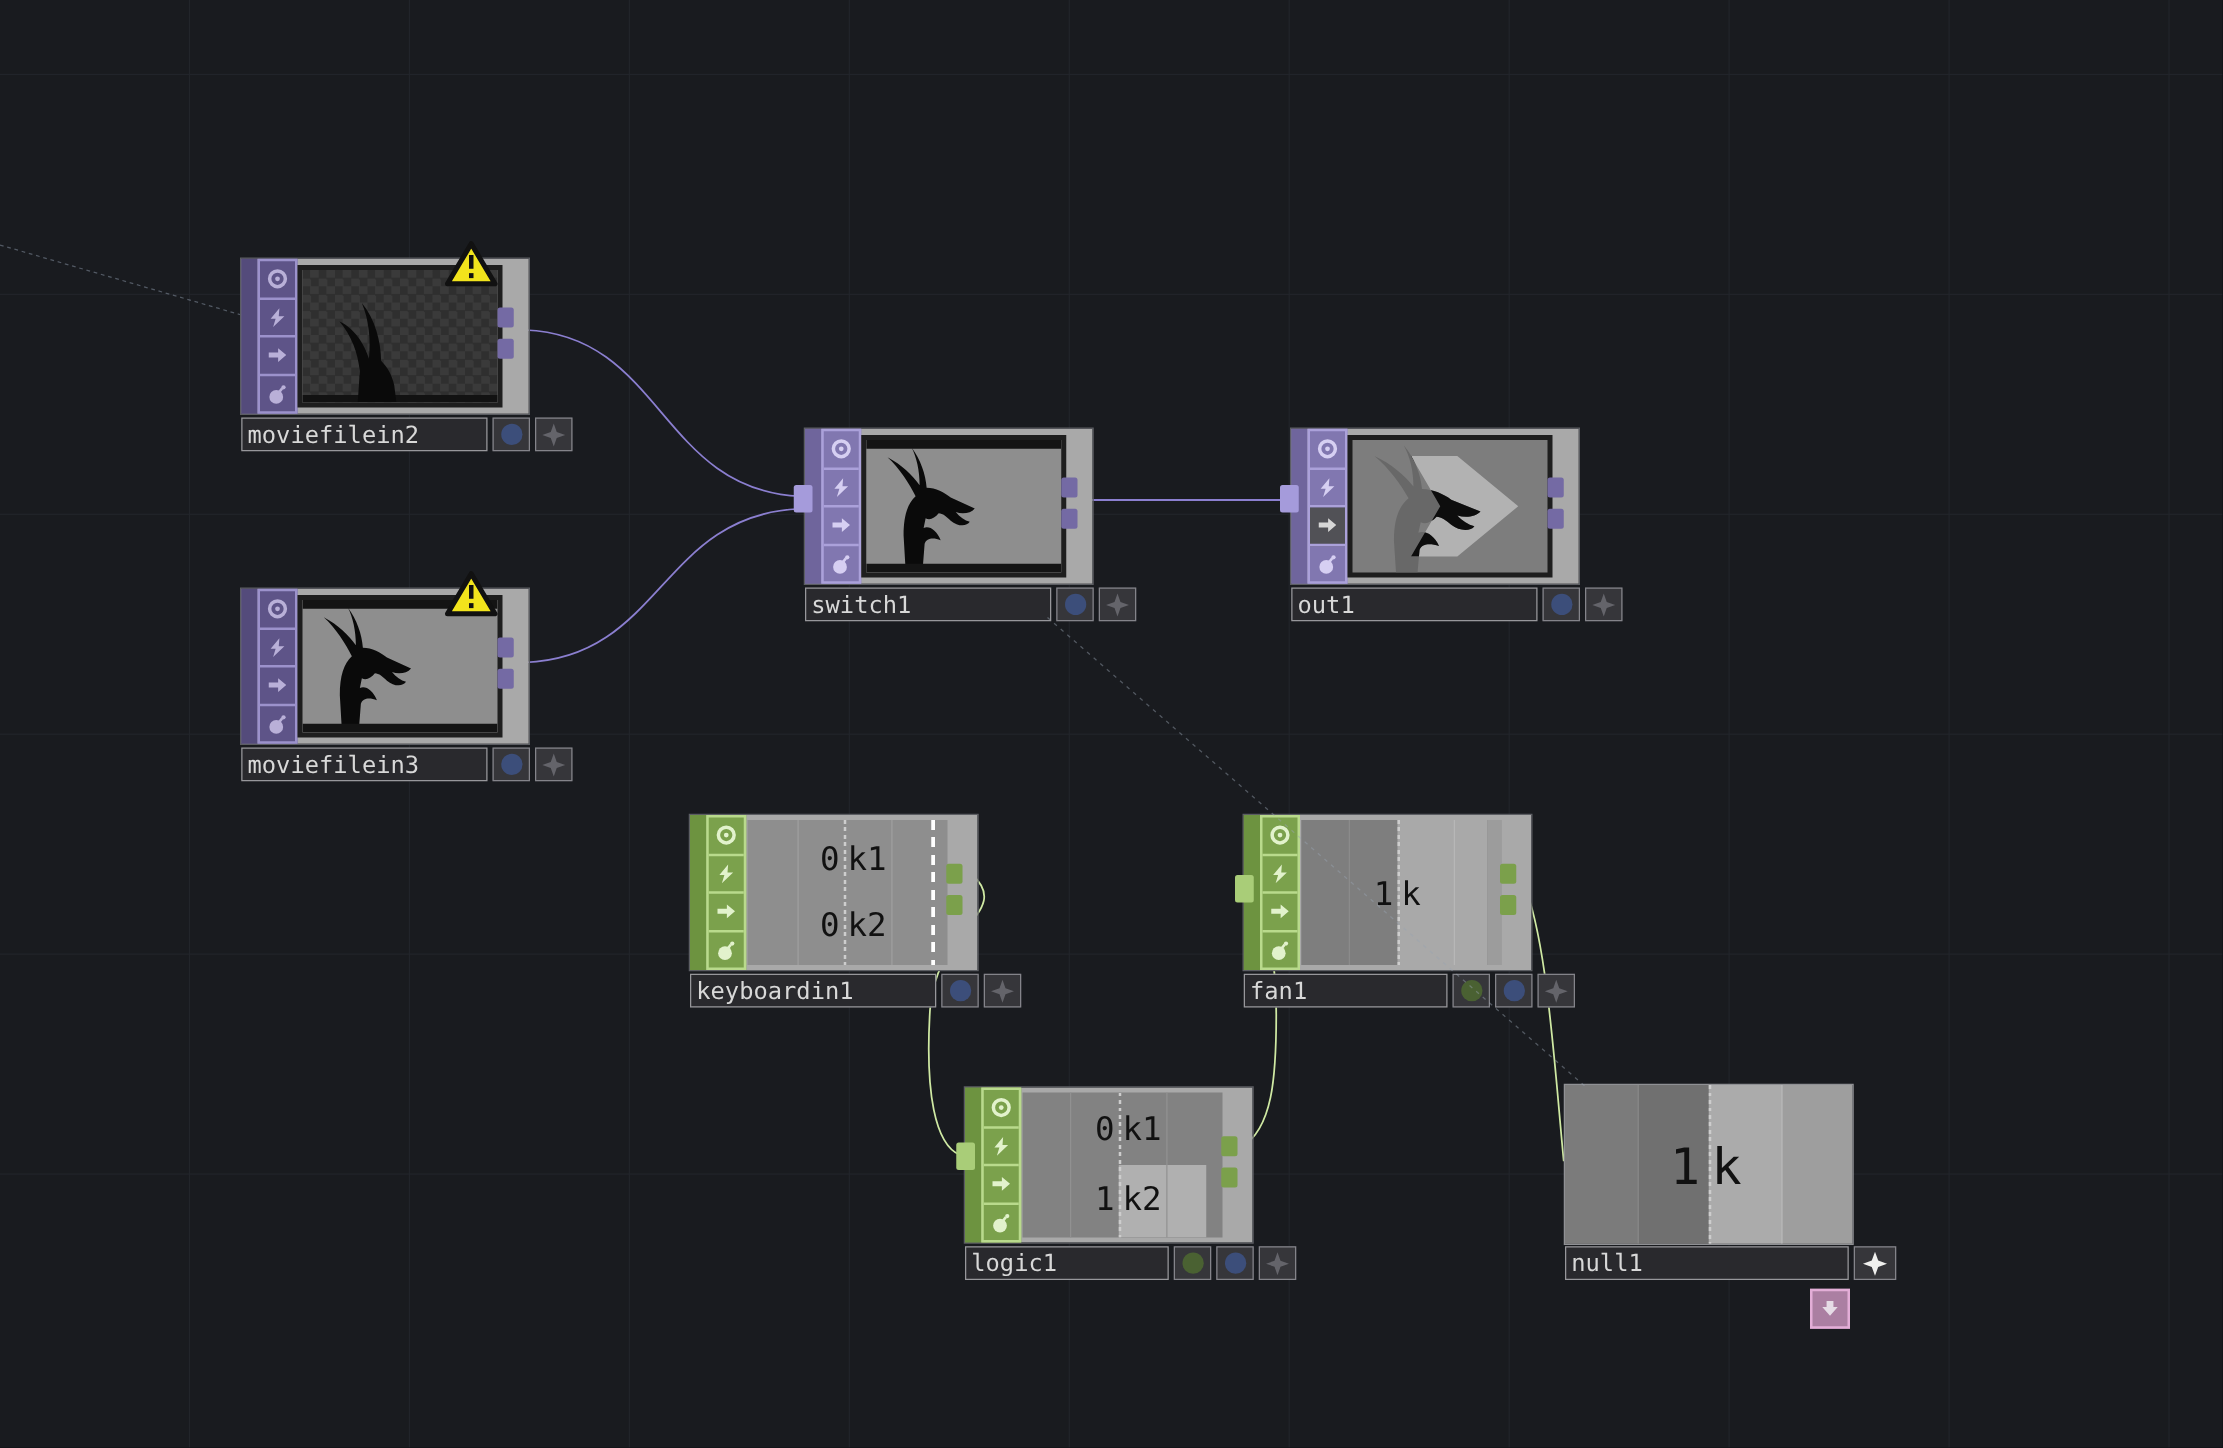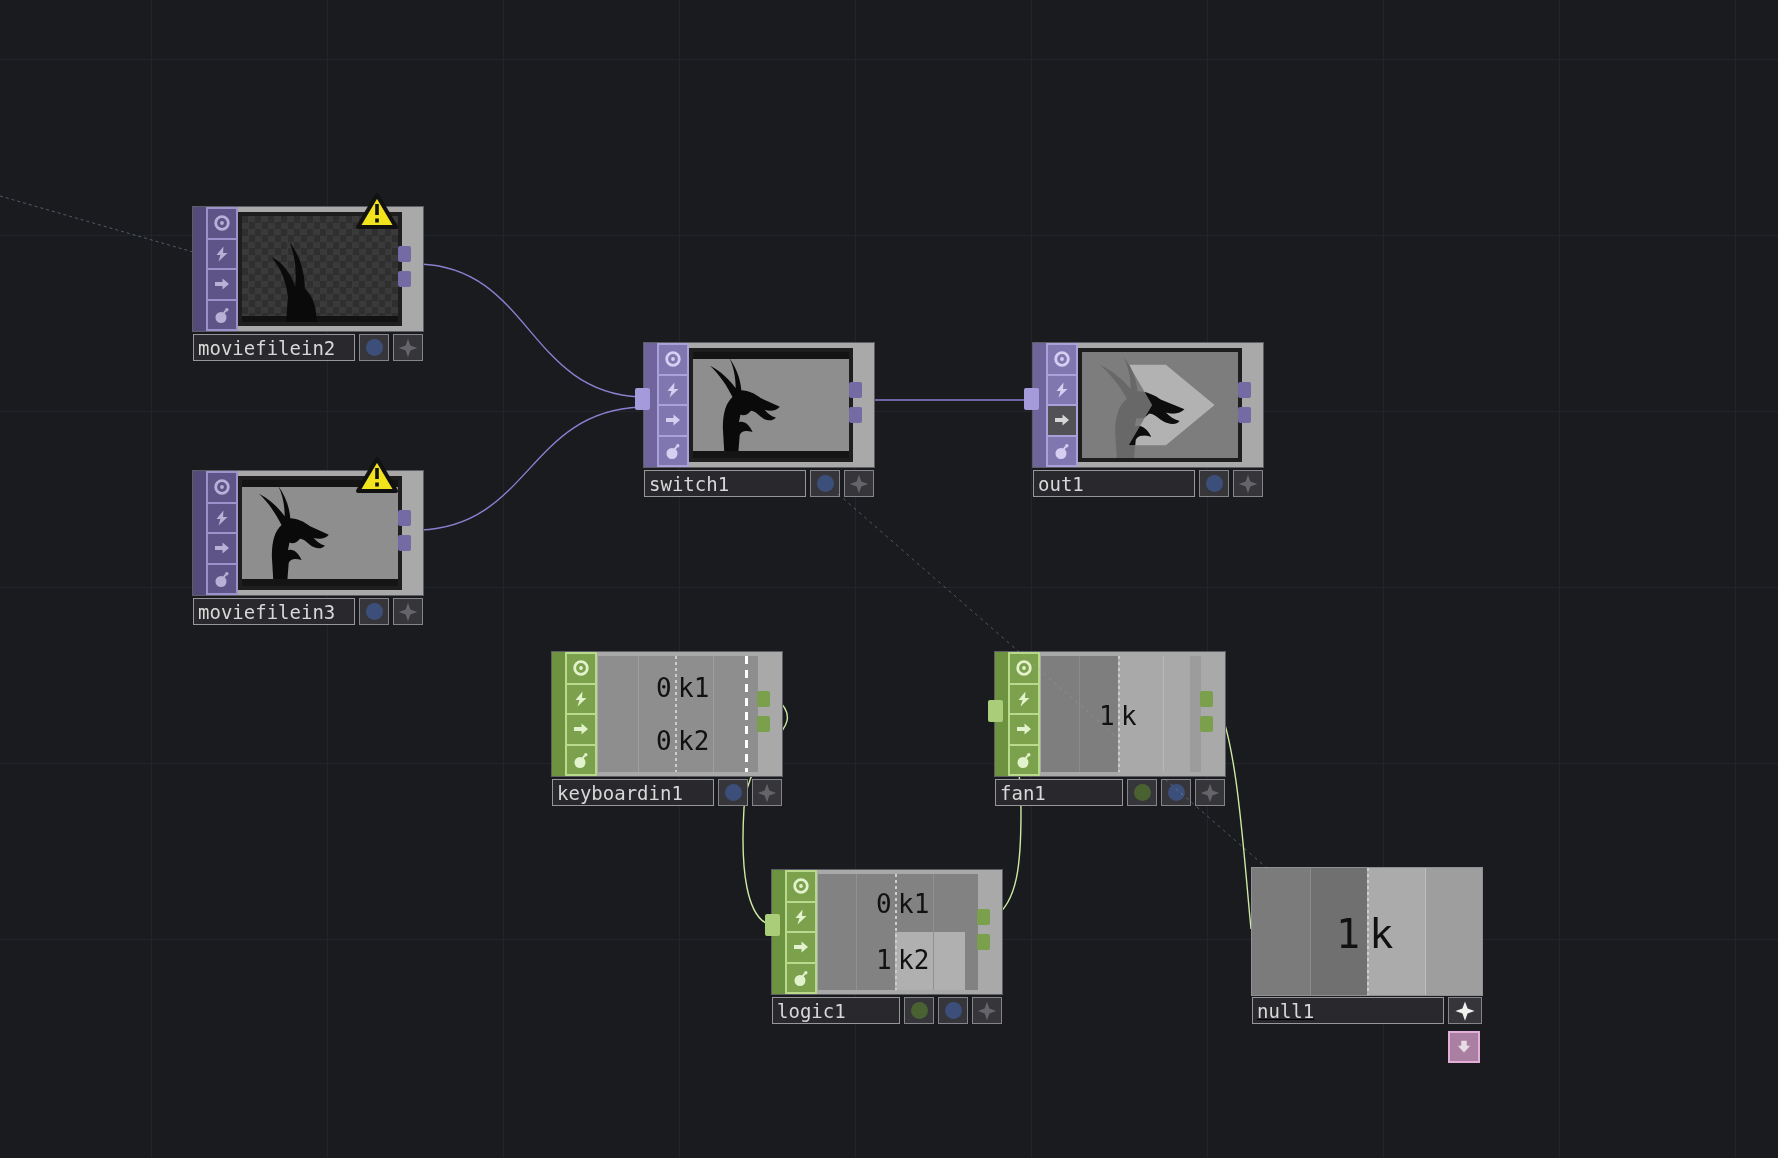--- a/index.html
+++ b/index.html
@@ -55,21 +55,21 @@
 
   .cviewer{position:absolute;left:46px;top:4px;right:24px;bottom:4px;background:#8e8e8e;overflow:hidden;}
   .gl{position:absolute;top:0;bottom:0;width:1px;background:#9f9f9f;}
   .gl.dotted{width:2px;background:repeating-linear-gradient(to bottom,#cdcdcd 0 3px,transparent 3px 6px);}
   .gl.cursor{width:3px;background:repeating-linear-gradient(to bottom,#ffffff 0 8px,transparent 8px 14px);}
   .chrow{position:absolute;left:0;right:0;transform:translateY(-50%);height:30px;z-index:3;}
   .chval{position:absolute;right:54%;top:0;font-size:26px;line-height:30px;color:#111;}
   .chname{position:absolute;left:50%;top:0;font-size:26px;line-height:30px;color:#111;}
 
   
-  .labelrow{position:absolute;left:0;top:127px;width:230px;height:27px;display:flex;gap:4px;box-sizing:border-box;}
+  .labelrow{position:absolute;left:0;top:127px;width:265px;height:27px;display:flex;gap:4px;box-sizing:border-box;}
   .namebox{flex:1;min-width:0;background:#29292d;border:1.5px solid #97979b;color:#d8d8d8;
            font-size:19px;display:flex;align-items:center;padding:0 4px;overflow:hidden;white-space:nowrap;}
   .flagcell{width:30px;background:#36363a;border:1.5px solid #84848a;display:flex;align-items:center;justify-content:center;box-sizing:border-box;}
   .dot{width:17px;height:17px;border-radius:50%;}
   .dot.blue{background:#3c4e7a;}
   .dot.greenf{background:#4a6132;}
   .star{width:22px;height:22px;}
   .star path{fill:#64646a;}
   .star.bright path{fill:#f0f0ee;}
 
@@ -528,21 +528,21 @@
       <div class="sect" style="left:50%;width:25%;background:#ababab;"></div>
       <div class="sect" style="left:75%;width:25%;background:#9e9e9e;"></div>
       <div class="gl" style="left:25%;background:#8c8c8c;"></div>
       <div class="gl" style="left:75%;background:#bdbdbd;"></div>
       <div class="gl dotted" style="left:50%"></div>
       <div class="chrow" style="top:52%;height:46px;">
         <span class="chval" style="right:53%;font-size:40px;line-height:46px;">1</span>
         <span class="chname" style="left:51%;font-size:40px;line-height:46px;">k</span>
       </div>
     </div>
-    <div class="labelrow" style="top:129px;text-decoration:underline;">
+    <div class="labelrow" style="top:129px;">
       <div class="namebox">null1</div>
       <div class="flagcell" style="width:34px;">
           <svg class="star bright" viewBox="0 0 24 24">
             <path d="M12,1.5 L14.8,9.2 L22.5,12 L14.8,14.8 L12,22.5 L9.2,14.8 L1.5,12 L9.2,9.2 Z"></path>
           </svg>
         </div>
     </div>
     <div class="pinkbtn">
       <svg viewBox="0 0 32 32">
         <polygon points="16,24 7,14 12,14 12,7 20,7 20,14 25,14" fill="#e6dce6"></polygon>

